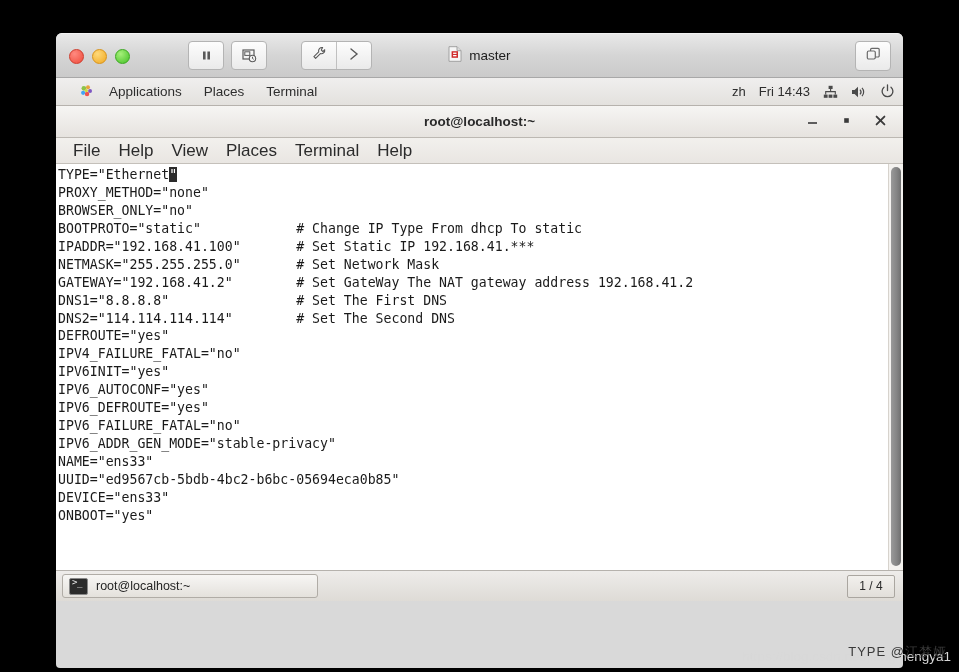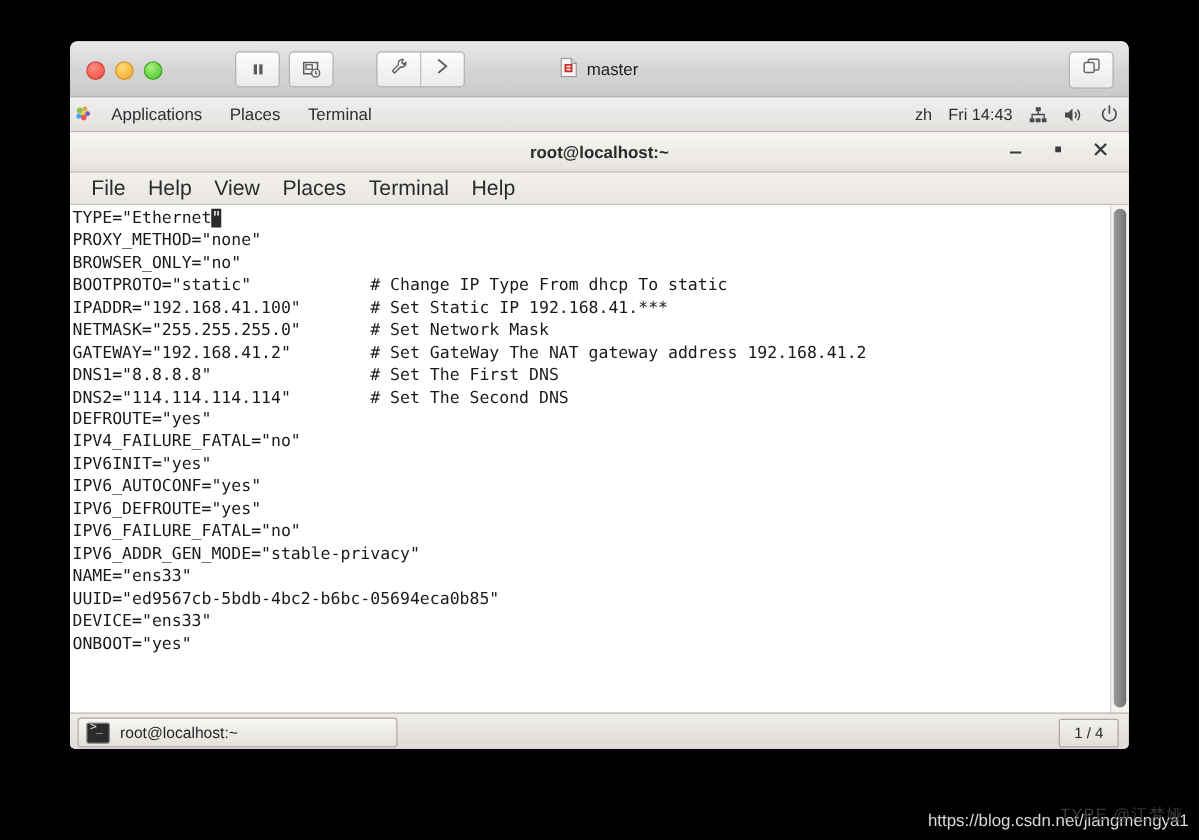--- a/index.html
+++ b/index.html
@@ -18,21 +18,21 @@
     height: 672px;
     background: #000000;
   }
 
   
   .vm-window {
     position: absolute;
     left: 56px;
     top: 33px;
     width: 847px;
-    height: 566px;
+    height: 635px;
     background: #d9d9d9;
     border-radius: 6px 6px 4px 4px;
     box-shadow: 0 2px 10px rgba(0,0,0,0.6);
     overflow: hidden;
   }
 
   .vm-titlebar {
     position: relative;
     height: 43px;
     background: linear-gradient(to bottom, #e8e8e8 0%, #d5d5d5 50%, #cacaca 100%);
@@ -120,21 +120,21 @@
   .gnome-panel {
     position: relative;
     height: 27px;
     background: linear-gradient(to bottom, #f0efee 0%, #e3e1de 100%);
     border-bottom: 1px solid #b6b2ad;
     display: flex;
     align-items: center;
     font-size: 13px;
     color: #2b2b2b;
   }
-  .gnome-left { display: flex; align-items: center; gap: 0px; padding-left: 3px; }
+  .gnome-left { display: flex; align-items: center; gap: 0px; padding-left: 23px; }
   .gnome-menu { padding: 3px 11px; font-size: 13.5px; color: #2e2e2e; }
   .gnome-right {
     position: absolute;
     right: 8px;
     display: flex;
     align-items: center;
     gap: 13px;
     font-size: 13px;
     color: #2e2e2e;
     margin-left: 20px;

